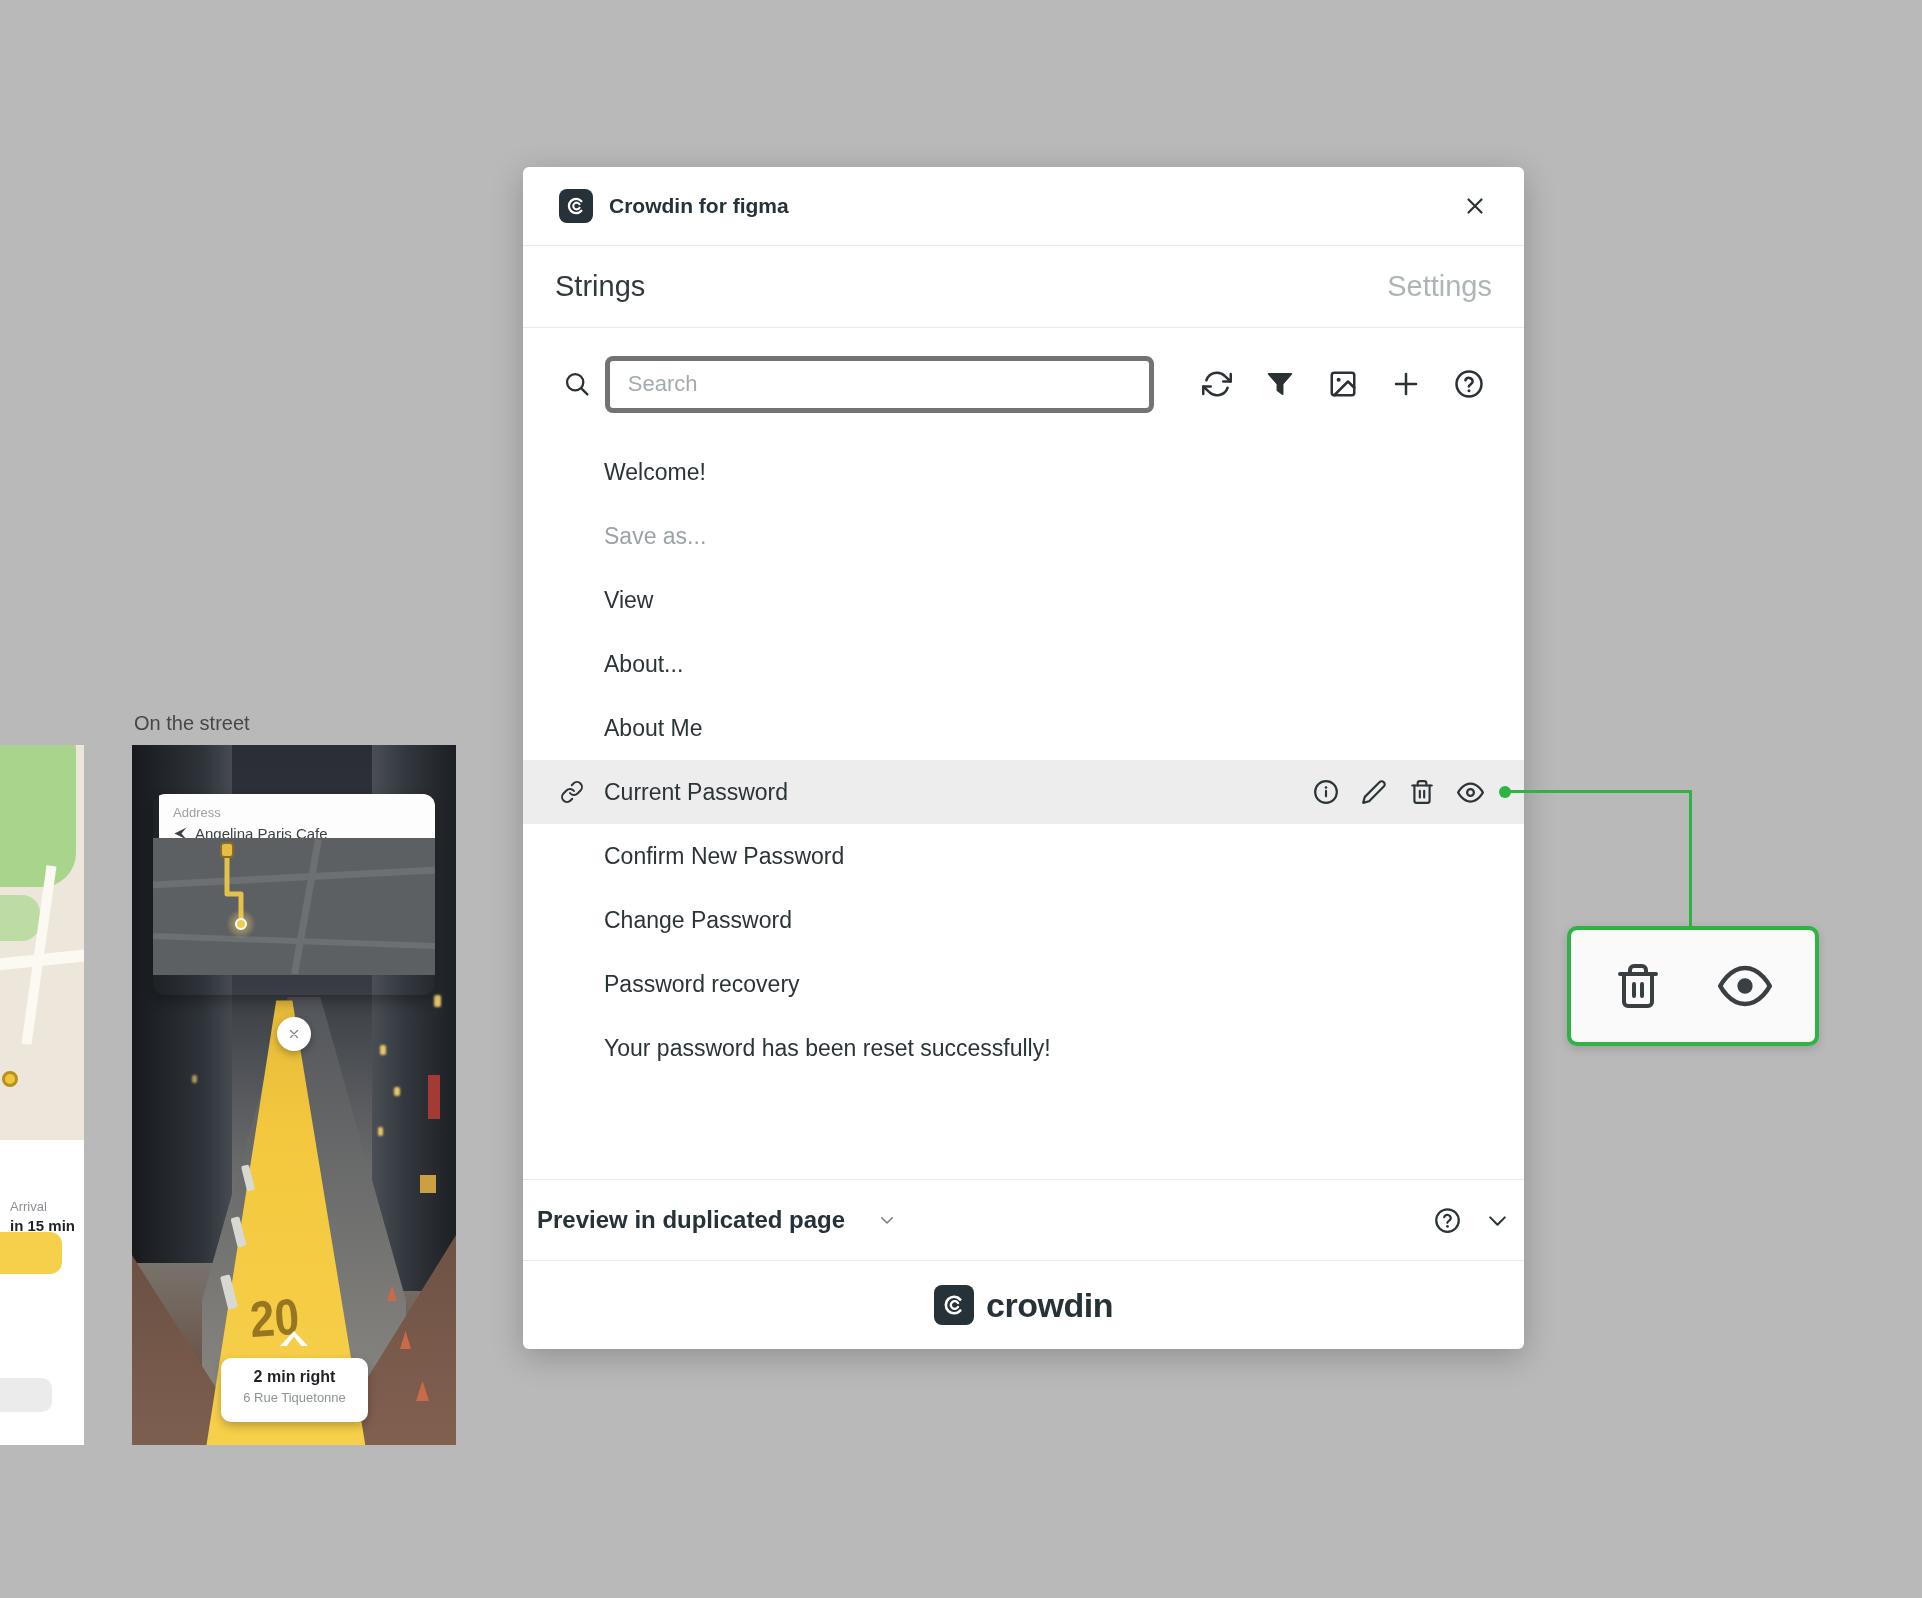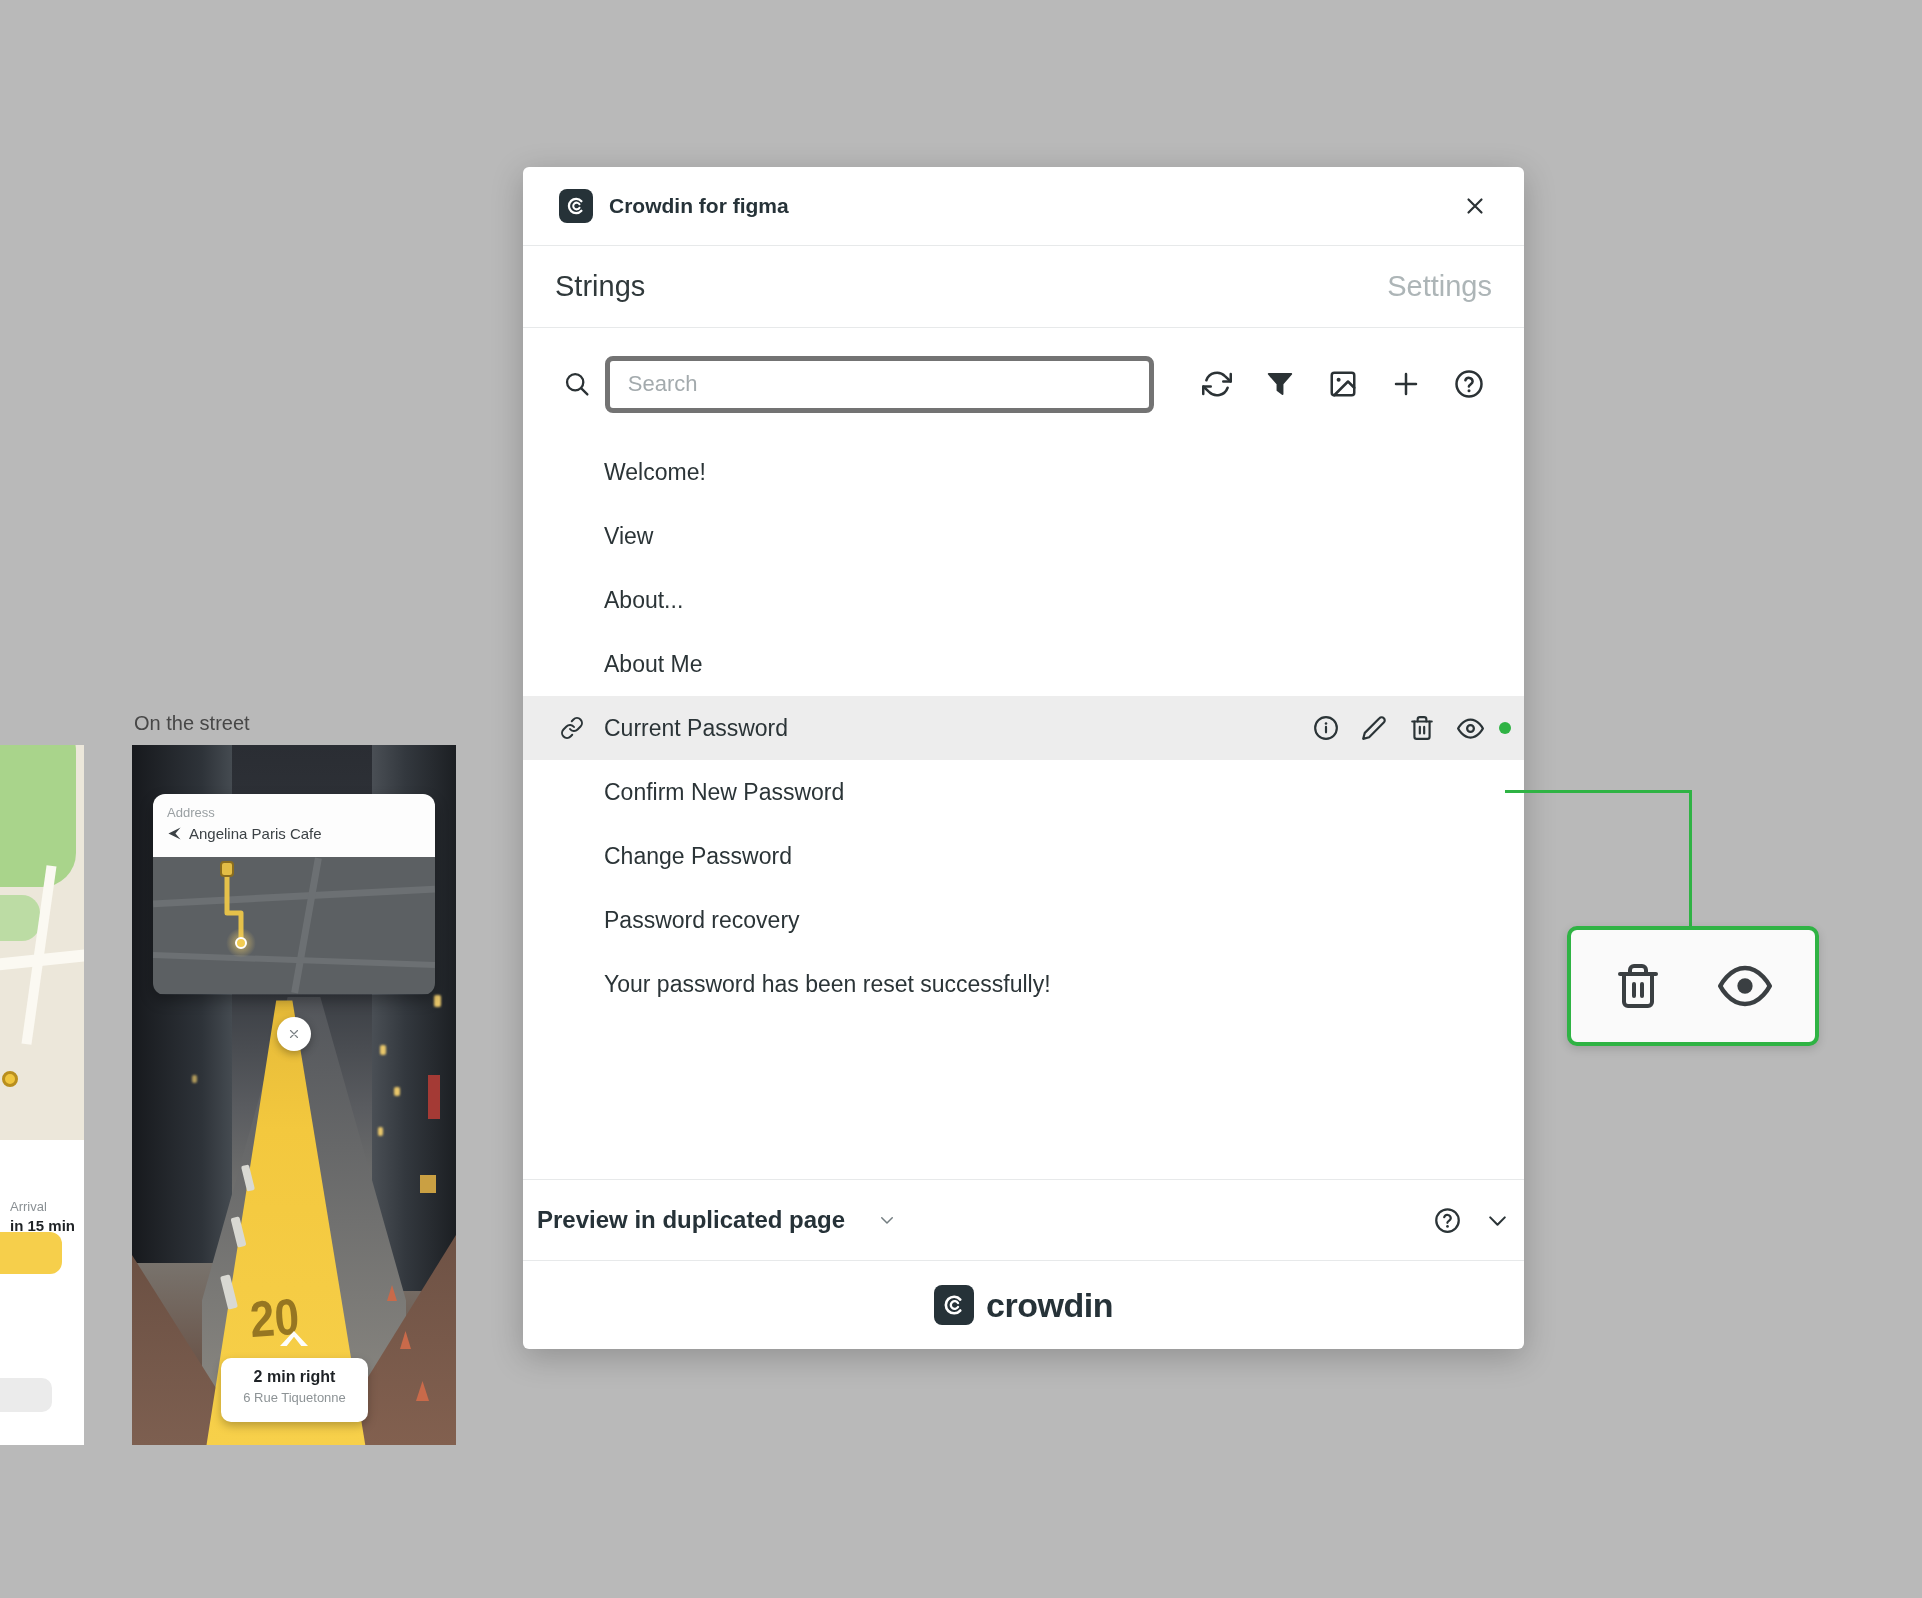--- a/index.html
+++ b/index.html
@@ -54,21 +54,21 @@
   .w5 { left:60px; top:330px; width:5px; height:8px; opacity:.7; }
   .sign-red { position:absolute; left:296px; top:330px; width:12px; height:44px; background:#a43a35; }
   .sign-yel { position:absolute; left:288px; top:430px; width:16px; height:18px; background:#caa043; }
   .path-num { position:absolute; left:118px; top:548px; font-size:44px; font-weight:700; color:#86681c;
     transform:rotate(-4deg) scaleY(1.15); opacity:.85; }
   .path-arrow { position:absolute; left:148px; top:586px; width:28px; height:15px; background:#fdfdfb;
     clip-path:polygon(50% 0,100% 100%,76% 100%,50% 38%,24% 100%,0 100%); }
 
   .address-card { position:absolute; left:21px; top:49px; width:282px; height:201px; border-radius:12px;
     overflow:hidden; box-shadow:0 6px 14px rgba(0,0,0,.3); }
-  .addr-top { background:#fdfdfd; height:63px; padding:11px 14px 0; }
+  .addr-top { background:#fdfdfd; height:44px; padding:11px 14px 0;margin-left:6px; }
   .addr-label { font-size:13px; color:#9aa0a3; }
   .addr-row { margin-top:5px; display:flex; align-items:center; gap:7px; font-size:15px; color:#3c4246; }
   .addr-map { position:relative; height:137px; background:#5c6063; }
   .mm-line { position:absolute; background:#6c7073; }
   .mm1 { left:0; top:36px; width:282px; height:7px; transform:rotate(-3deg); }
   .mm2 { left:150px; top:0; width:7px; height:137px; transform:rotate(10deg); }
   .mm3 { left:0; top:100px; width:282px; height:6px; transform:rotate(2deg); }
   .route-glow { position:absolute; left:73px; top:71px; width:30px; height:30px; border-radius:50%;
     background:radial-gradient(circle,rgba(242,208,106,.7) 0%,rgba(242,208,106,0) 70%); }
   .route-dot { position:absolute; left:82px; top:80px; width:12px; height:12px; border-radius:50%;
@@ -338,20 +338,25 @@
               <use href="#ic-help"></use>
             </svg>
           </span>
       </span>
     </div>
 
     <div class="m-list">
         <div class="string-row default">
 
     <span class="row-label">Welcome!</span>
+
+  </div>
+        <div class="string-row muted">
+
+    <span class="row-label">Save as...</span>
 
   </div>
         <div class="string-row default">
 
     <span class="row-label">View</span>
 
   </div>
         <div class="string-row default">
 
     <span class="row-label">About...</span>

